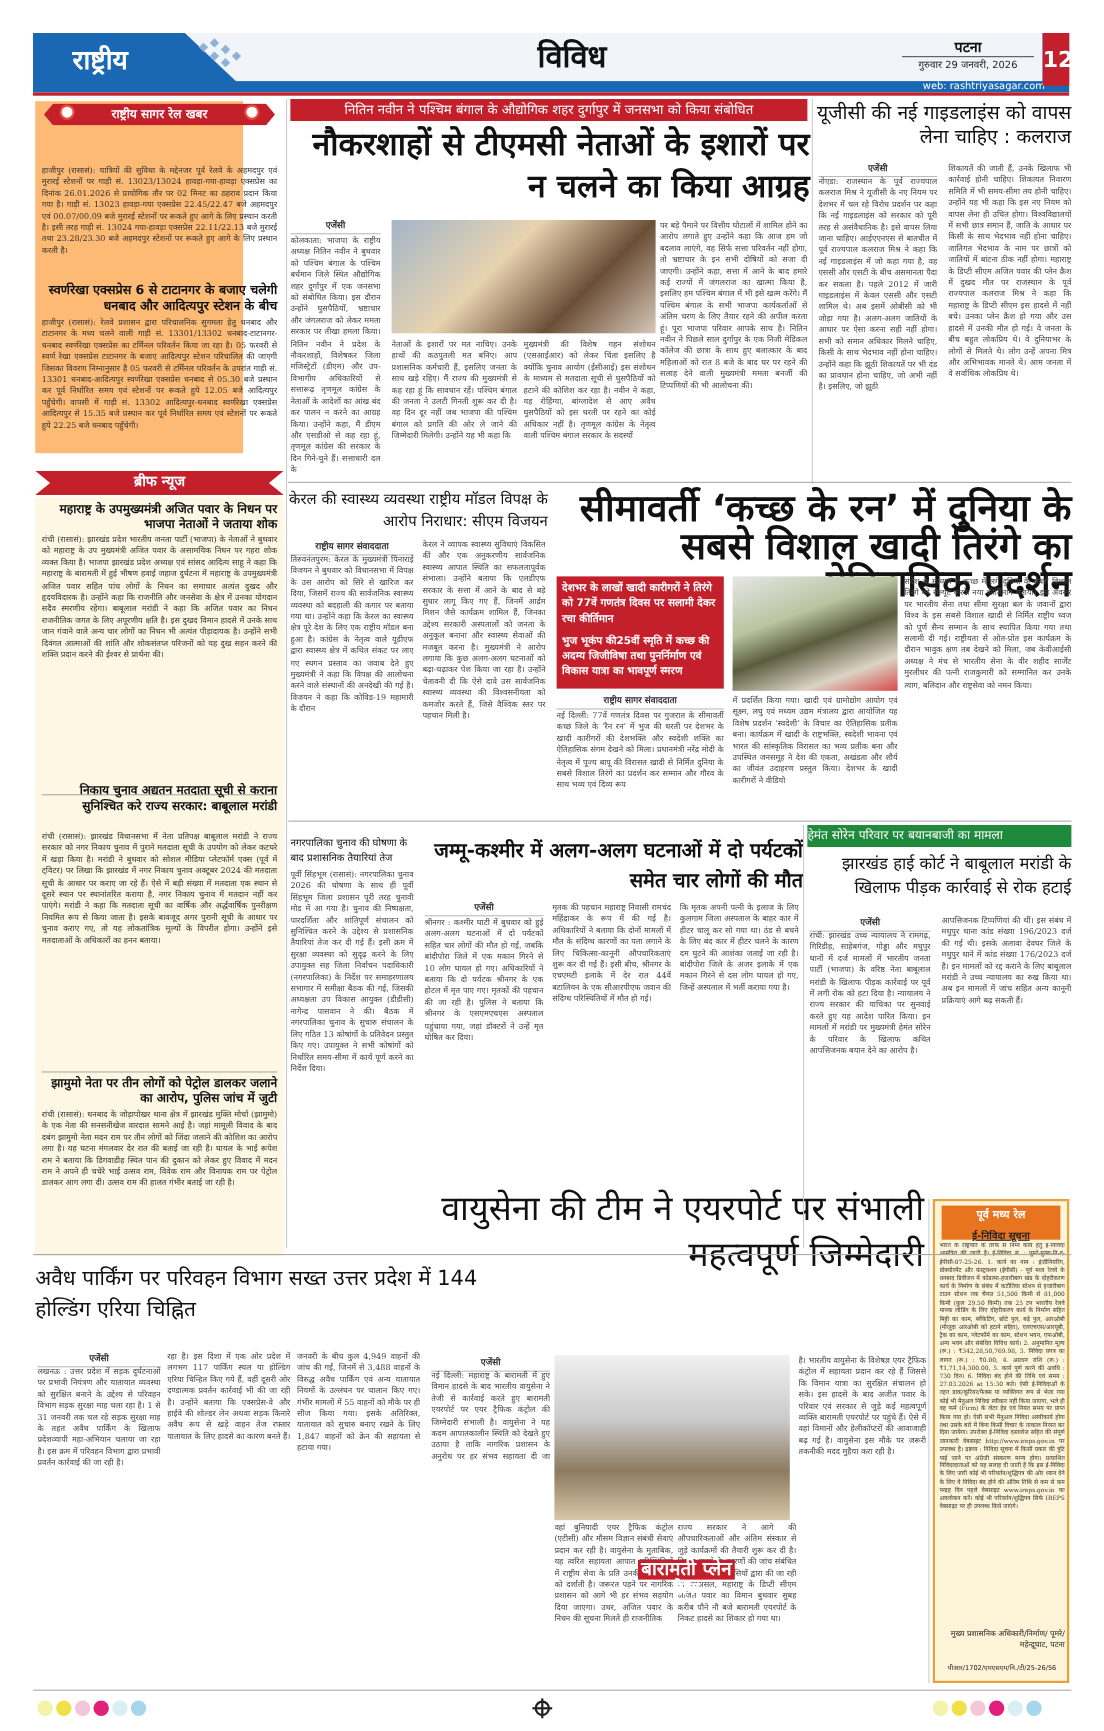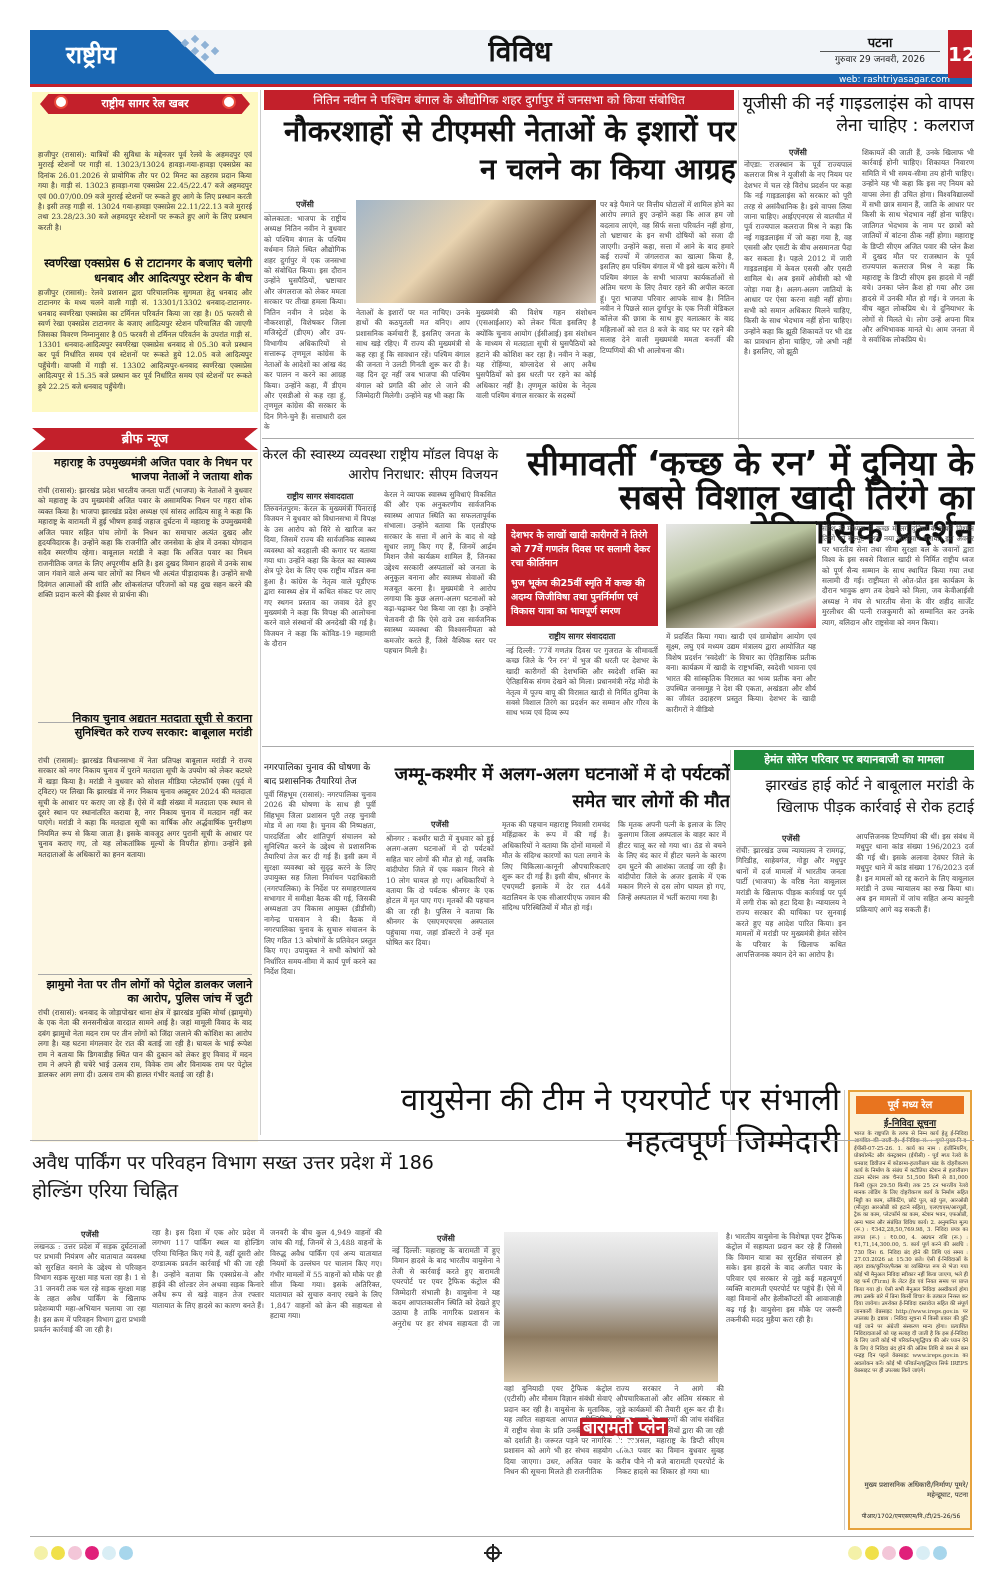--- a/index.html
+++ b/index.html
@@ -16,35 +16,35 @@
 #masthead .date{left:790px;top:22px;width:120px;text-align:center;font-size:9px;color:#222}
 #masthead .web{left:780px;top:44px;width:140px;text-align:right;font-size:9px;color:#fff}
 #masthead .pageno{left:918px;top:0;width:24px;height:48px;background:#c3202b;color:#fff;font-weight:bold;font-size:20px;text-align:center;line-height:48px}
 #mastline{left:30px;top:84px;width:942px;height:3px;background:#c3202b}
 
 .body-text{font-size:7.3px;line-height:10.4px;color:#333;text-align:justify;font-family:"DejaVu Serif",serif}
 .col-text{font-size:7.3px;line-height:10.4px;color:#444;text-align:justify;overflow:hidden;font-family:"DejaVu Serif",serif}
 .byline{font-size:8px;text-align:center;color:#333;border-bottom:1px solid #bbb;padding-bottom:3px;font-weight:bold}
 .hd{font-weight:bold;color:#111;text-align:right}
 
-#rail{left:32px;top:92px;width:226px;height:320px;background:#fef9c3}
+#rail{left:32px;top:92px;width:189px;height:320px;background:#fdba74}
 #rail .tag{left:8px;top:2px;width:210px;height:20px;background:#c3202b;color:#fff;font-size:11px;text-align:center;line-height:20px;font-weight:bold;clip-path:polygon(4% 0,96% 0,100% 50%,96% 100%,4% 100%,0 50%)}
 .logo-circle{position:absolute;width:14px;height:14px;border-radius:50%;background:#fff;border:2px solid #e94b3c;top:3px}
 #brief{left:32px;top:428px;width:226px;height:24px}
 #brief .ribbon{left:0;top:0;width:226px;height:22px;background:#c3202b;color:#fff;text-align:center;font-weight:bold;font-size:13px;line-height:22px;clip-path:polygon(0 0,100% 0,94% 50%,100% 100%,0 100%,6% 50%)}
 #briefbox{left:32px;top:452px;width:226px;height:690px;background:#fdf7e3}
 .redbar{background:#c3202b;color:#fff;font-weight:bold;text-align:center}
-.greenbar{background:#1f8a3c;color:#fff;font-weight:bold;text-align:center}
+.greenbar{background:#1f8a3c;color:#fff;font-weight:normal;text-align:left}
 .photo{background:linear-gradient(135deg,#a3b6c8,#e8d3b0 40%,#6b4e36 70%,#d6c8b8)}
 .photo2{background:linear-gradient(160deg,#e6e6e6,#b9c4a0 35%,#5a5c3e 55%,#dcd3c5 80%,#d64a4a)}
 .photo3{background:linear-gradient(180deg,#f0f0f0,#c9c9c9 40%,#8d7a60 70%,#d9c7a9)}
 .col-rule{position:absolute;width:1px;background:#ccc}
 .h-rule{position:absolute;height:1px;background:#aaa}
 #tender{left:848px;top:1090px;width:124px;height:440px;background:#fdf3d6;border:2px solid #e6a23c}
-#tender .bar{left:6px;top:4px;width:108px;height:18px;background:#e8741f;color:#fff;font-size:10px;font-weight:bold;text-align:center;line-height:18px}
+#tender .bar{left:6px;top:4px;width:108px;height:31px;background:#e8741f;color:#fff;font-size:10px;font-weight:bold;text-align:center;line-height:18px}
 #crash{left:580px;top:1418px;width:88px;height:18px;font-size:17px;line-height:18px}
 .reg{position:absolute;width:14px;height:14px;border-radius:50%}
 </style>
 </head>
 <body>
 
 <div id="masthead" class="abs">
   <div class="abs brand">राष्ट्रीय सागर</div>
   <div class="abs whitepanel"></div>
   <div class="abs dots">
@@ -124,21 +124,21 @@
 <div class="abs col-text" style="left:386px;top:834px;width:108px;height:302px">श्रीनगर : कश्मीर घाटी में बुधवार को हुई अलग-अलग घटनाओं में दो पर्यटकों सहित चार लोगों की मौत हो गई, जबकि बांदीपोरा जिले में एक मकान गिरने से 10 लोग घायल हो गए। अधिकारियों ने बताया कि दो पर्यटक श्रीनगर के एक होटल में मृत पाए गए। मृतकों की पहचान की जा रही है। पुलिस ने बताया कि श्रीनगर के एसएमएचएस अस्पताल पहुंचाया गया, जहां डॉक्टरों ने उन्हें मृत घोषित कर दिया।</div>
 <div class="abs col-text" style="left:502px;top:820px;width:108px;height:316px">मृतक की पहचान महाराष्ट्र निवासी रामचंद महिंद्राकर के रूप में की गई है। अधिकारियों ने बताया कि दोनों मामलों में मौत के संदिग्ध कारणों का पता लगाने के लिए चिकित्सा-कानूनी औपचारिकताएं शुरू कर दी गई हैं। इसी बीच, श्रीनगर के एचएमटी इलाके में देर रात 44वें बटालियन के एक सीआरपीएफ जवान की संदिग्ध परिस्थितियों में मौत हो गई।</div>
 <div class="abs col-text" style="left:618px;top:820px;width:108px;height:316px">कि मृतक अपनी पत्नी के इलाज के लिए कुलगाम जिला अस्पताल के बाहर कार में हीटर चालू कर सो गया था। ठंड से बचने के लिए बंद कार में हीटर चलने के कारण दम घुटने की आशंका जताई जा रही है। बांदीपोरा जिले के अजर इलाके में एक मकान गिरने से दस लोग घायल हो गए, जिन्हें अस्पताल में भर्ती कराया गया है।</div>
 
 <div class="abs greenbar" style="left:734px;top:750px;width:240px;height:20px;font-size:11px;line-height:20px">हेमंत सोरेन परिवार पर बयानबाजी का मामला</div>
 <div class="abs hd" style="left:734px;top:774px;width:240px;font-size:15px;line-height:22px;font-weight:normal">झारखंड हाई कोर्ट ने बाबूलाल मरांडी के खिलाफ पीड़क कार्रवाई से रोक हटाई</div>
 <div class="abs byline" style="left:736px;top:832px;width:110px">एजेंसी</div>
 <div class="abs col-text" style="left:736px;top:846px;width:110px;height:290px">रांची: झारखंड उच्च न्यायालय ने रामगढ़, गिरिडीह, साहेबगंज, गोड्डा और मधुपुर थानों में दर्ज मामलों में भारतीय जनता पार्टी (भाजपा) के वरिष्ठ नेता बाबूलाल मरांडी के खिलाफ पीड़क कार्रवाई पर पूर्व में लगी रोक को हटा दिया है। न्यायालय ने राज्य सरकार की याचिका पर सुनवाई करते हुए यह आदेश पारित किया। इन मामलों में मरांडी पर मुख्यमंत्री हेमंत सोरेन के परिवार के खिलाफ कथित आपत्तिजनक बयान देने का आरोप है।</div>
 <div class="abs col-text" style="left:856px;top:832px;width:118px;height:250px">आपत्तिजनक टिप्पणियां की थीं। इस संबंध में मधुपुर थाना कांड संख्या 196/2023 दर्ज की गई थी। इसके अलावा देवघर जिले के मधुपुर थाने में कांड संख्या 176/2023 दर्ज है। इन मामलों को रद्द कराने के लिए बाबूलाल मरांडी ने उच्च न्यायालय का रुख किया था। अब इन मामलों में जांच सहित अन्य कानूनी प्रक्रियाएं आगे बढ़ सकती हैं।</div>
 
-<div class="abs hd" style="left:32px;top:1148px;width:440px;font-size:19px;line-height:28px;font-weight:normal;text-align:left">अवैध पार्किंग पर परिवहन विभाग सख्त उत्तर प्रदेश में 186 होल्डिंग एरिया चिह्नित</div>
+<div class="abs hd" style="left:32px;top:1148px;width:440px;font-size:19px;line-height:28px;font-weight:normal;text-align:left">अवैध पार्किंग पर परिवहन विभाग सख्त उत्तर प्रदेश में 144 होल्डिंग एरिया चिह्नित</div>
 <div class="abs byline" style="left:34px;top:1228px;width:112px">एजेंसी</div>
 <div class="abs col-text" style="left:34px;top:1242px;width:112px;height:290px">लखनऊ : उत्तर प्रदेश में सड़क दुर्घटनाओं पर प्रभावी नियंत्रण और यातायात व्यवस्था को सुरक्षित बनाने के उद्देश्य से परिवहन विभाग सड़क सुरक्षा माह चला रहा है। 1 से 31 जनवरी तक चल रहे सड़क सुरक्षा माह के तहत अवैध पार्किंग के खिलाफ प्रदेशव्यापी महा-अभियान चलाया जा रहा है। इस क्रम में परिवहन विभाग द्वारा प्रभावी प्रवर्तन कार्रवाई की जा रही है।</div>
 <div class="abs col-text" style="left:152px;top:1228px;width:112px;height:304px">रहा है। इस दिशा में एक ओर प्रदेश में लगभग 117 पार्किंग स्थल या होल्डिंग एरिया चिन्हित किए गये हैं, वहीं दूसरी ओर दण्डात्मक प्रवर्तन कार्रवाई भी की जा रही है। उन्होंने बताया कि एक्सप्रेस-वे और हाईवे की शोल्डर लेन अथवा सड़क किनारे अवैध रूप से खड़े वाहन तेज रफ्तार यातायात के लिए हादसे का कारण बनते हैं।</div>
 <div class="abs col-text" style="left:270px;top:1228px;width:112px;height:304px">जनवरी के बीच कुल 4,949 वाहनों की जांच की गई, जिनमें से 3,488 वाहनों के विरुद्ध अवैध पार्किंग एवं अन्य यातायात नियमों के उल्लंघन पर चालान किए गए। गंभीर मामलों में 55 वाहनों को मौके पर ही सीज किया गया। इसके अतिरिक्त, यातायात को सुचारु बनाए रखने के लिए 1,847 वाहनों को क्रेन की सहायता से हटाया गया।</div>
 
 <div class="abs hd" style="left:392px;top:1078px;width:448px;font-size:31px;line-height:42px;font-weight:normal">वायुसेना की टीम ने एयरपोर्ट पर संभाली महत्वपूर्ण जिम्मेदारी</div>
 <div class="abs byline" style="left:392px;top:1232px;width:108px">एजेंसी</div>
 <div class="abs col-text" style="left:392px;top:1246px;width:108px;height:84px">नई दिल्ली: महाराष्ट्र के बारामती में हुए विमान हादसे के बाद भारतीय वायुसेना ने तेजी से कार्रवाई करते हुए बारामती एयरपोर्ट पर एयर ट्रैफिक कंट्रोल की जिम्मेदारी संभाली है। वायुसेना ने यह कदम आपातकालीन स्थिति को देखते हुए उठाया है ताकि नागरिक प्रशासन के अनुरोध पर हर संभव सहायता दी जा सके।</div>
 <div class="abs photo3" style="left:504px;top:1232px;width:214px;height:150px"></div>
 <div class="abs col-text" style="left:504px;top:1384px;width:108px;height:148px">वहां बुनियादी एयर ट्रैफिक कंट्रोल (एटीसी) और मौसम विज्ञान संबंधी सेवाएं प्रदान कर रही है। वायुसेना के मुताबिक, यह त्वरित सहायता आपात परिस्थितियों में राष्ट्रीय सेवा के प्रति उनकी प्रतिबद्धता को दर्शाती है। जरूरत पड़ने पर नागरिक प्रशासन को आगे भी हर संभव सहयोग दिया जाएगा। उधर, अजित पवार के निधन की सूचना मिलते ही राजनीतिक</div>

